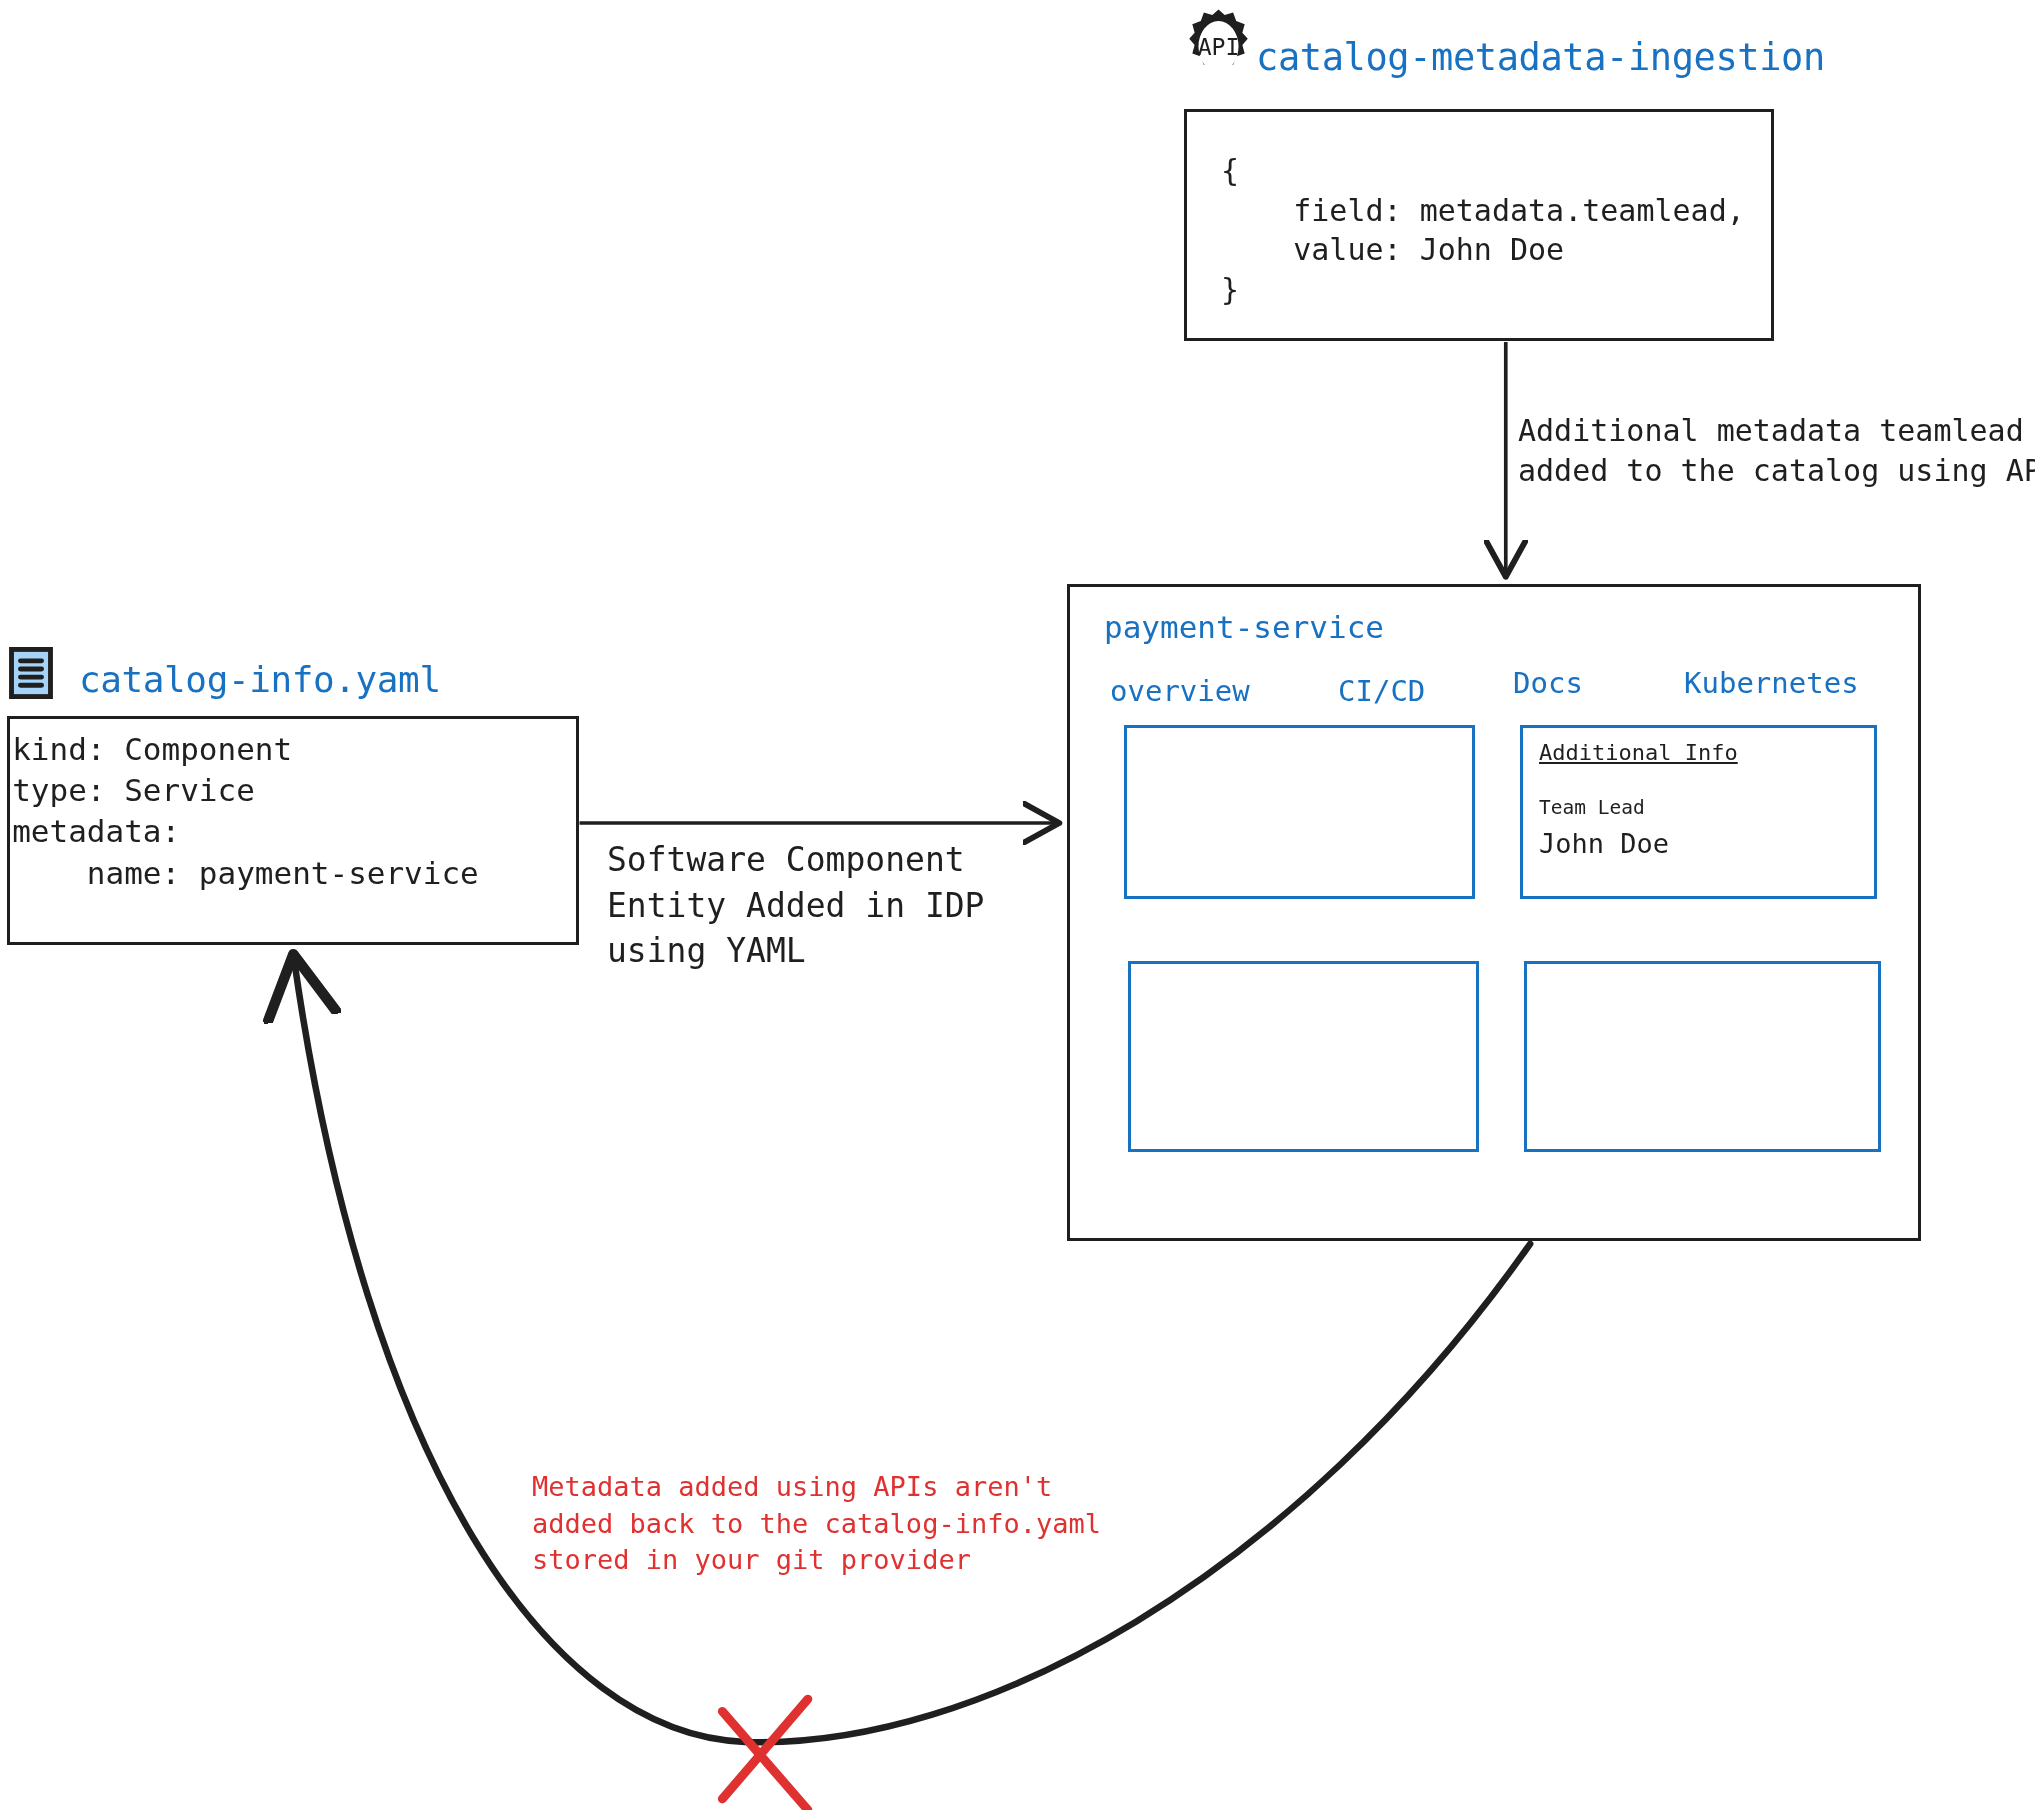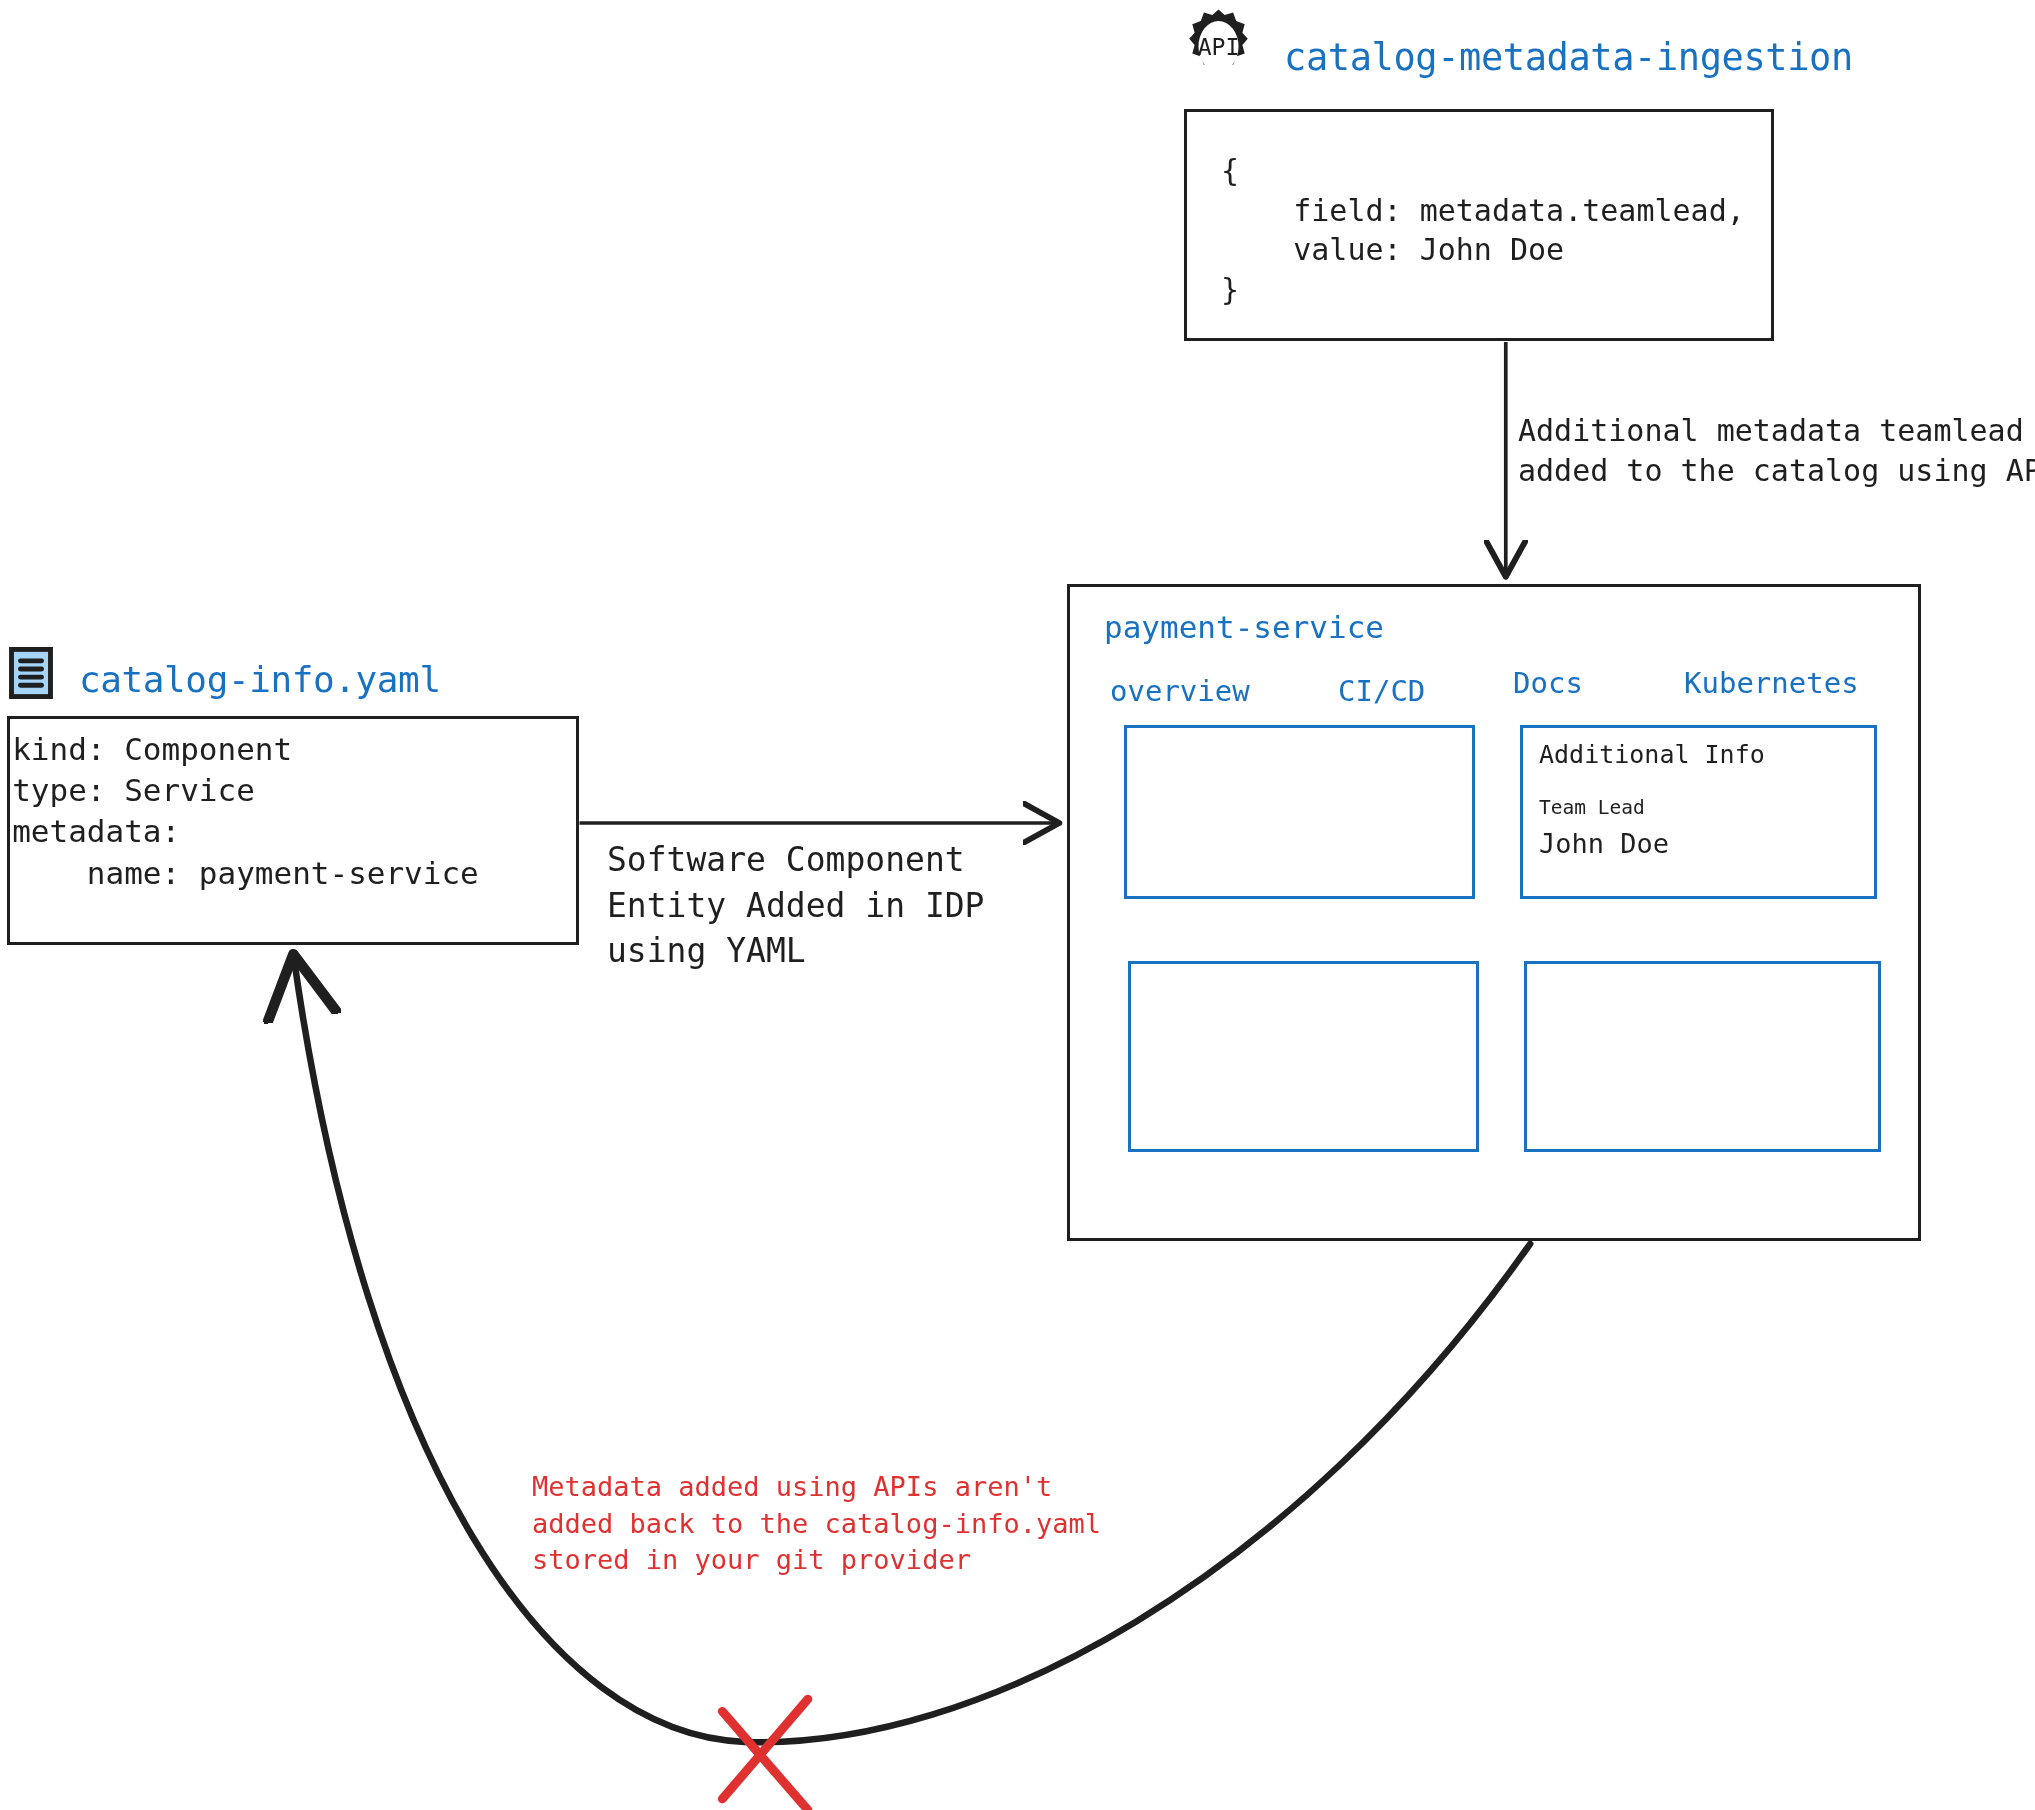--- a/index.html
+++ b/index.html
@@ -24,21 +24,21 @@
     height: 1810px;
     pointer-events: none;
   }
 
   
   #api-gear-icon {
     left: 1180px; top: 8.1px;
     width: 77px; height: 77px;
   }
   #api-ingestion-title {
-    left: 1284px; top: 36px;
+    left: 1256px; top: 36px;
     color: #1971c2;
     font-size: 37px;
     letter-spacing: -0.4px;
     white-space: nowrap;
   }
 
   
   #json-box {
     left: 1184px; top: 109px;
     width: 590px; height: 232px;
@@ -128,23 +128,24 @@
     box-sizing: border-box;
     background: #ffffff;
   }
   #widget-overview-top { left: 1124px; top: 725px;  width: 351px;  height: 174px; }
   #widget-info-top     { left: 1520px; top: 725px;  width: 357px;  height: 174px; }
   #widget-bottom-left  { left: 1128px; top: 961px;  width: 351px;  height: 191px; }
   #widget-bottom-right { left: 1524px; top: 961px;  width: 357px;  height: 191px; }
 
   #additional-info-heading {
     left: 1539px; top: 740px;
-    font-size: 25px;
-    color: #1f1f1f;
-    white-space: nowrap;
+    font-size: 22px;
+    color: #1f1f1f;
+    white-space: nowrap;
+    text-decoration: underline;
   }
   #team-lead-label {
     left: 1539px; top: 796px;
     font-size: 19.5px;
     color: #1f1f1f;
     white-space: nowrap;
   }
   #team-lead-value {
     left: 1539px; top: 828px;
     font-size: 27px;

